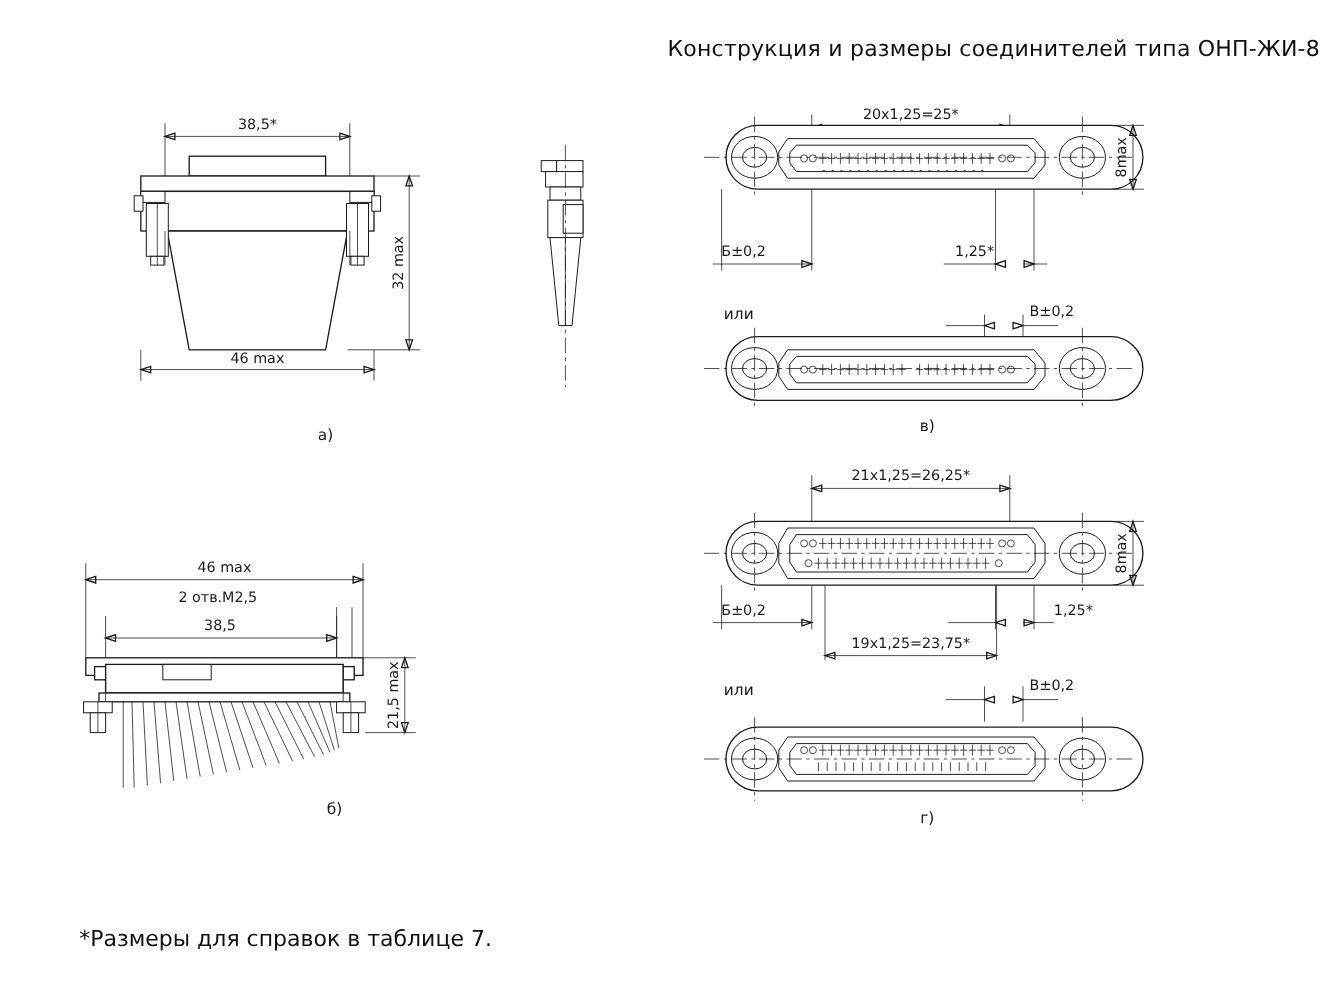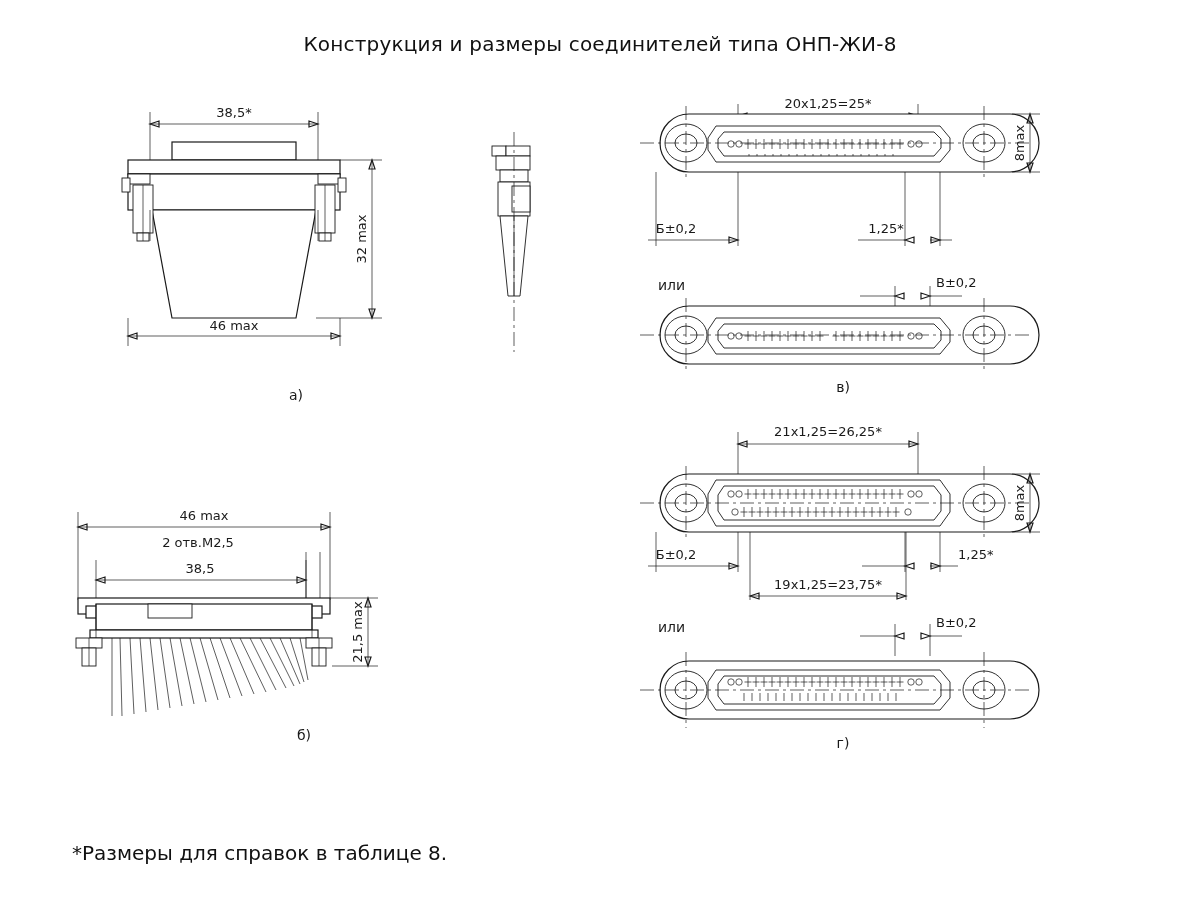--- a/index.html
+++ b/index.html
@@ -24,21 +24,21 @@
     left: 0;
     top: 0;
     width: 1200px;
     height: 900px;
   }
   .title {
     position: absolute;
     left: 0;
     top: 32px;
     width: 1200px;
-    text-align: center;
+    text-align: right;
     font-size: 20px;
     letter-spacing: 0.2px;
     color: #111;
   }
   .notes {
     position: absolute;
     left: 72px;
     top: 778px;
     font-size: 20px;
     line-height: 30px;
@@ -627,18 +627,18 @@
         <line class="center" x1="686" y1="652" x2="686" y2="728"></line>
         <line class="center" x1="984" y1="652" x2="984" y2="728"></line>
       </g>
 
       <text class="lbl" x="843" y="748" text-anchor="middle">г)</text>
     </g>
 
   </svg>
 
   <div class="notes">
-    <div>*Размеры для справок в таблице 8.</div>
+    <div>*Размеры для справок в таблице 7.</div>
     
     
   </div>
 
 </div>
 
 </body></html>

